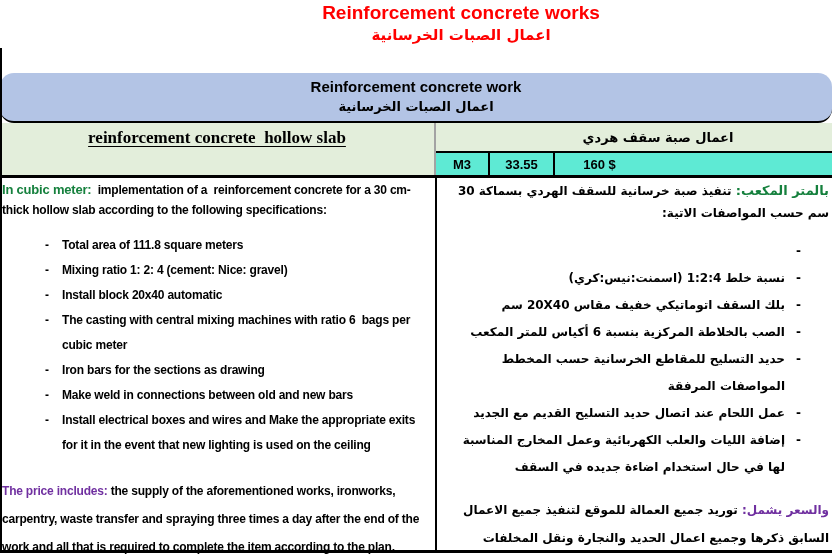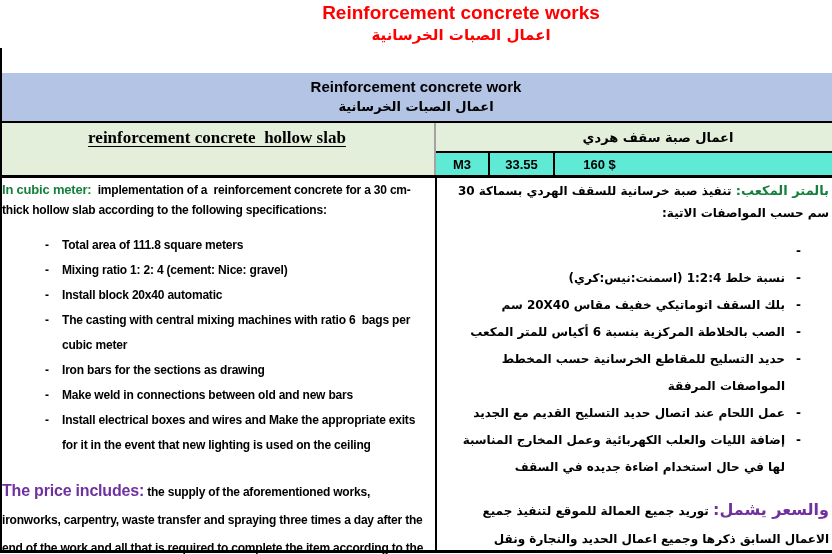--- a/index.html
+++ b/index.html
@@ -31,21 +31,21 @@
   .cell { display:flex; align-items:center; justify-content:center; height:100%; }
   .c0 { width:436px; }
   .c1 { width:52px;  border-left:2px solid #000; }
   .c2 { width:65px;  border-left:2px solid #000; }
   .c3 { width:91px;  border-left:2px solid #000; }
   .c4 { width:188px; border-left:2px solid #000; }
 
   .band {
     position:absolute; top:73px; left:0; width:832px; height:50px;
     background:#B3C4E5; border-bottom:2px solid #000;
-    text-align:center; padding-top:5px;
+    text-align:center; padding-top:5px;border-radius:14px;
   }
   .band .en { font-size:15px; }
   .band .ar2 { font-size:13px; margin-top:4px; font-family:"DejaVu Sans", sans-serif; }
 
   .green-left {
     position:absolute; top:123px; left:0; width:436px; height:52px;
     background:#E3EEDB; border-right:2px solid #a3a3a3;
     text-align:center; padding-top:5px;
   }
   .item-name {
@@ -77,21 +77,21 @@
   .bottom-border {
     position:absolute; top:550px; left:0; width:832px; height:3px; background:#000;
   }
 
   .body-left {
     position:absolute; top:178px; left:2px; width:431px; height:372px;
     font-size:12px; letter-spacing:-0.2px;
   }
   .body-left .intro { line-height:20px; margin-top:2px; }
   .lead-red { color:#15803d; font-size:13px; }
-  .lead-purple { color:#7030A0; font-size:16px; }
+  .lead-purple { color:#7030A0; font-size:12px; }
 
   .bullets-en { margin-top:13px; }
   .li-en { display:flex; }
   .li-en .dash { flex:none; width:17px; margin-left:43px; line-height:25px; }
   .li-en .txt { width:364px; line-height:25px; }
 
   .price-en { margin-top:19px; line-height:28px; width:428px; }
 
   .body-right {
     position:absolute; top:178px; left:441px; width:388px; height:372px;

